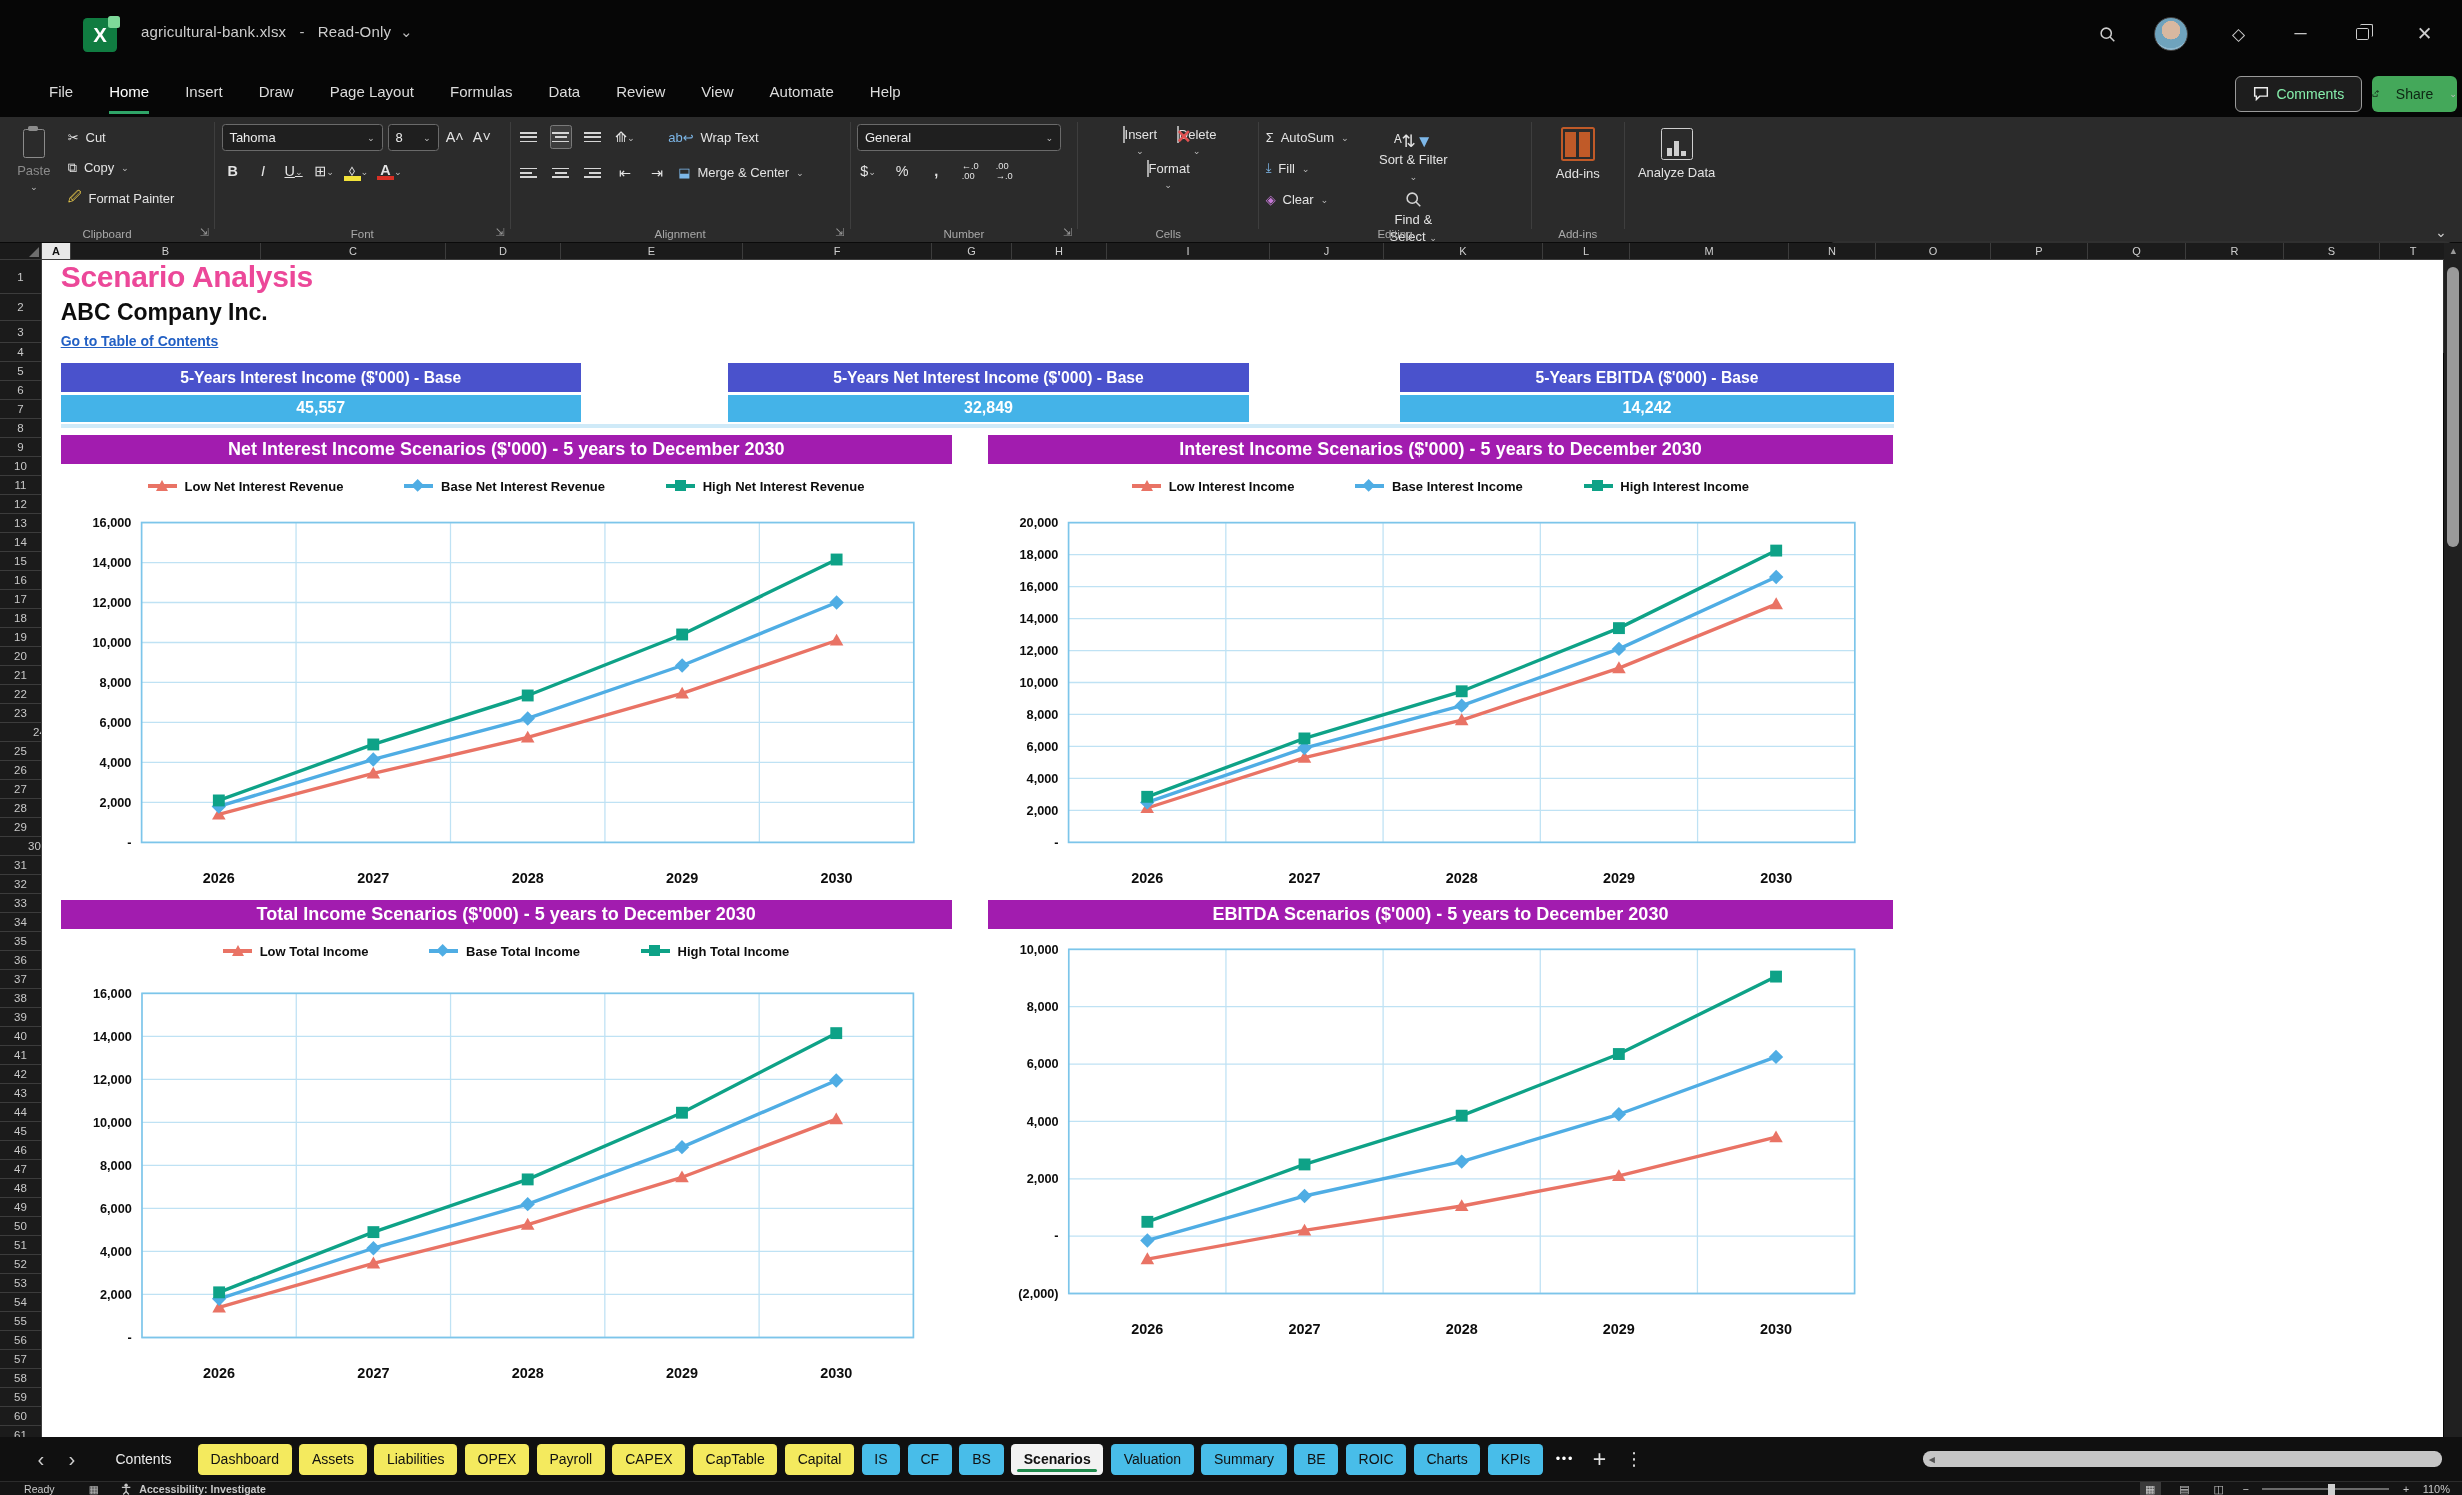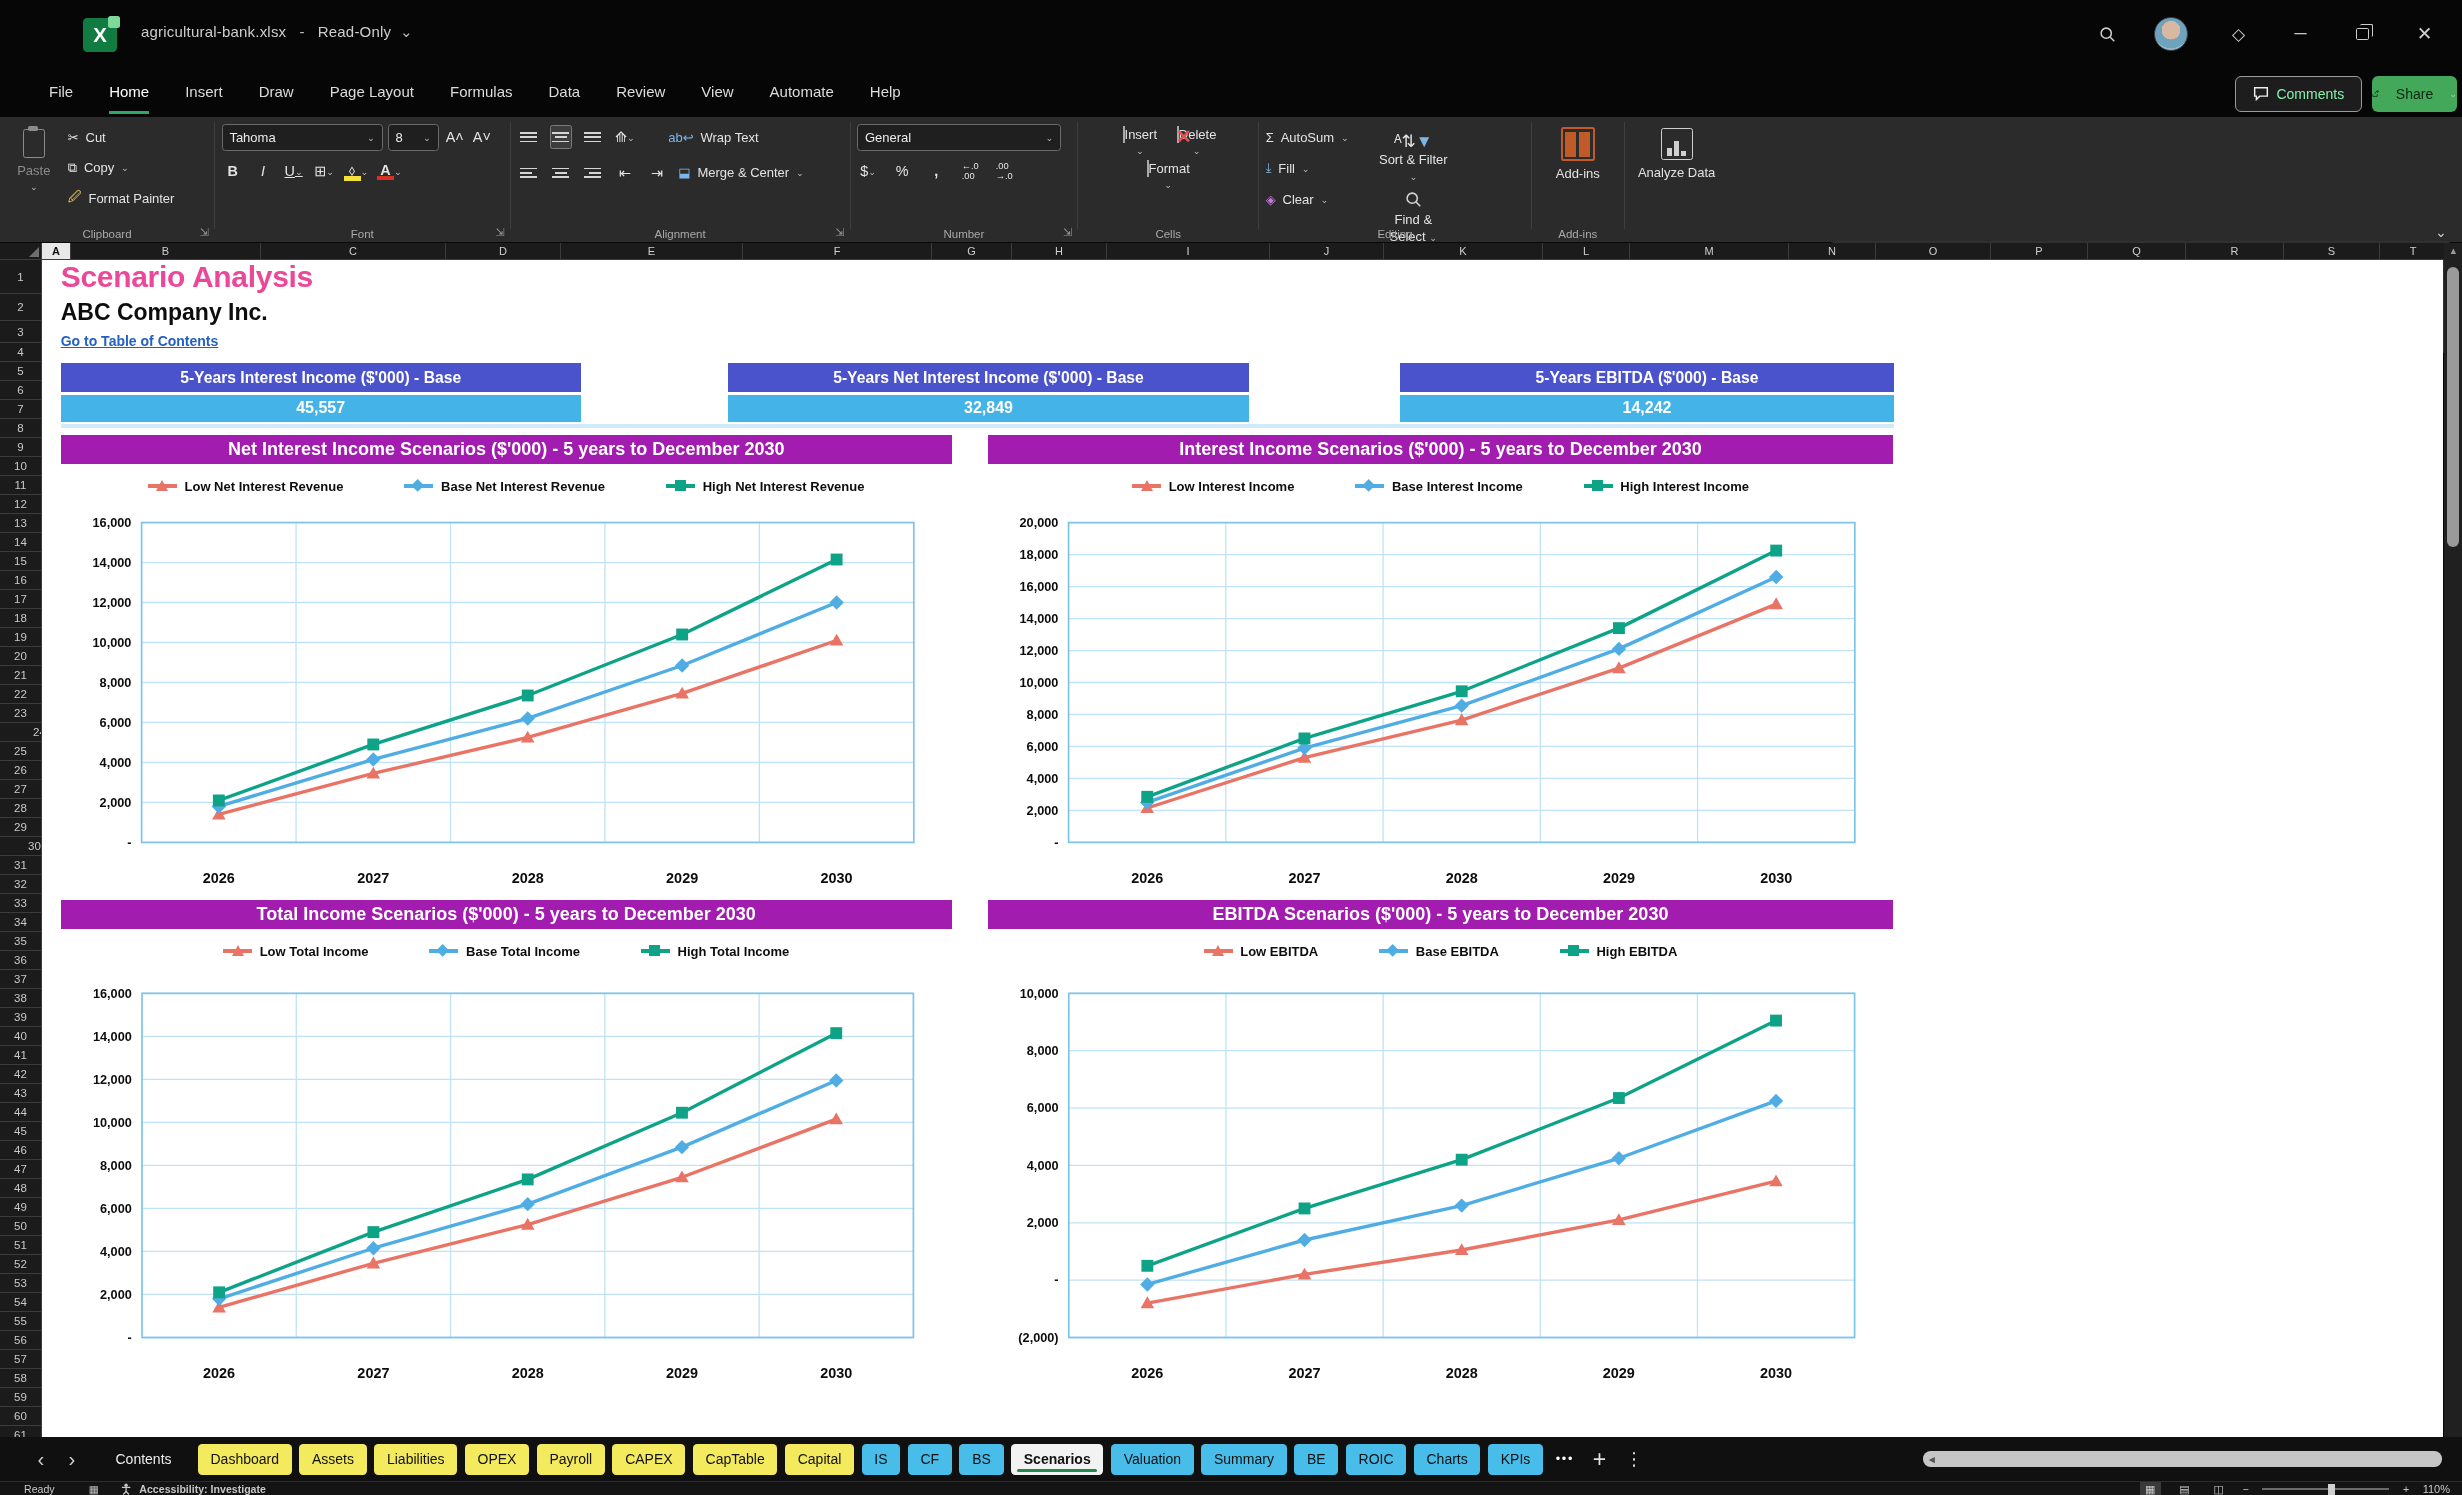--- a/index.html
+++ b/index.html
@@ -718,43 +718,21 @@
             <rect x="544" y="266.67499999999995" width="12" height="12" fill="#4FADE4" transform="rotate(45 550 272.67499999999995)"></rect>
             <rect x="726" y="199.43125" width="12" height="12" fill="#4FADE4" transform="rotate(45 732 205.43125)"></rect>
             <rect x="908" y="120.76875000000001" width="12" height="12" fill="#4FADE4" transform="rotate(45 914 126.76875000000001)"></rect>
             <polyline points="186,376.7125 368,305.6625 550,243.49375 732,164.83125 914,70.94374999999997" fill="none" stroke="#0EA287" stroke-width="4" stroke-linejoin="round"></polyline>
             <rect x="179" y="369.7125" width="14" height="14" fill="#0EA287"></rect>
             <rect x="361" y="298.6625" width="14" height="14" fill="#0EA287"></rect>
             <rect x="543" y="236.49375" width="14" height="14" fill="#0EA287"></rect>
             <rect x="725" y="157.83125" width="14" height="14" fill="#0EA287"></rect>
             <rect x="907" y="63.943749999999966" width="14" height="14" fill="#0EA287"></rect>
           </svg></div>
-        <div class="chart" style="left: 946px; top: 640px; width: 905px; height: 496px;"><div class="chart-titlebar">EBITDA Scenarios ($'000) - 5 years to December 2030</div><div class="chart-legend">
-            <span class="legend-item">
-              <span class="legend-swatch">
-                <span class="legend-line" style="background: rgb(233, 115, 101);"></span>
-                <span class="legend-marker marker-triangle" style="border-bottom: 11px solid rgb(233, 115, 101);"></span>
-              </span>
-              <span class="legend-label">Low EBITDA</span>
-            </span>
-            <span class="legend-item">
-              <span class="legend-swatch">
-                <span class="legend-line" style="background: rgb(79, 173, 228);"></span>
-                <span class="legend-marker marker-diamond" style="background: rgb(79, 173, 228);"></span>
-              </span>
-              <span class="legend-label">Base EBITDA</span>
-            </span>
-            <span class="legend-item">
-              <span class="legend-swatch">
-                <span class="legend-line" style="background: rgb(14, 162, 135);"></span>
-                <span class="legend-marker marker-square" style="background: rgb(14, 162, 135);"></span>
-              </span>
-              <span class="legend-label">High EBITDA</span>
-            </span>
-          </div><svg width="905" height="423" viewBox="0 0 1067 499">
+        <div class="chart" style="left: 946px; top: 640px; width: 905px; height: 496px;"><div class="chart-titlebar">EBITDA Scenarios ($'000) - 5 years to December 2030</div><svg width="905" height="423" viewBox="0 0 1067 499">
             <line x1="95" y1="430" x2="1022" y2="430" stroke="#bfe2f4" stroke-width="1.5"></line>
             <text x="83" y="435" text-anchor="end" font-size="15" font-weight="bold" fill="#0d0d0d" font-family="Liberation Sans, sans-serif">(2,000)</text>
             <line x1="95" y1="362.33333333333337" x2="1022" y2="362.33333333333337" stroke="#bfe2f4" stroke-width="1.5"></line>
             <text x="83" y="367.33333333333337" text-anchor="end" font-size="15" font-weight="bold" fill="#0d0d0d" font-family="Liberation Sans, sans-serif">-</text>
             <line x1="95" y1="294.6666666666667" x2="1022" y2="294.6666666666667" stroke="#bfe2f4" stroke-width="1.5"></line>
             <text x="83" y="299.6666666666667" text-anchor="end" font-size="15" font-weight="bold" fill="#0d0d0d" font-family="Liberation Sans, sans-serif">2,000</text>
             <line x1="95" y1="227" x2="1022" y2="227" stroke="#bfe2f4" stroke-width="1.5"></line>
             <text x="83" y="232" text-anchor="end" font-size="15" font-weight="bold" fill="#0d0d0d" font-family="Liberation Sans, sans-serif">4,000</text>
             <line x1="95" y1="159.33333333333337" x2="1022" y2="159.33333333333337" stroke="#bfe2f4" stroke-width="1.5"></line>
             <text x="83" y="164.33333333333337" text-anchor="end" font-size="15" font-weight="bold" fill="#0d0d0d" font-family="Liberation Sans, sans-serif">6,000</text>

